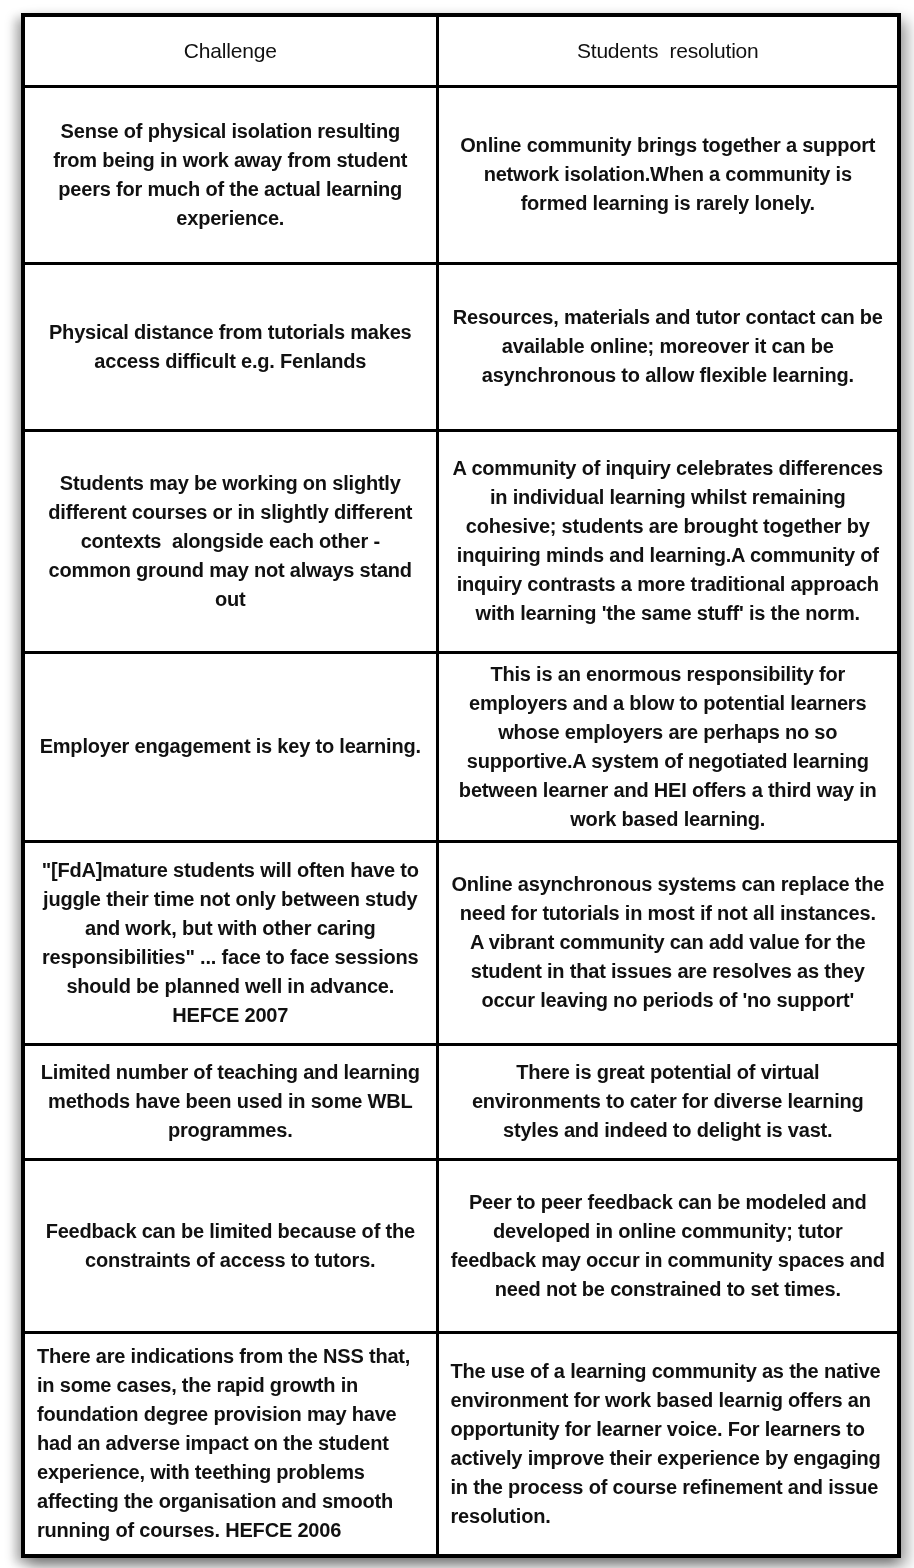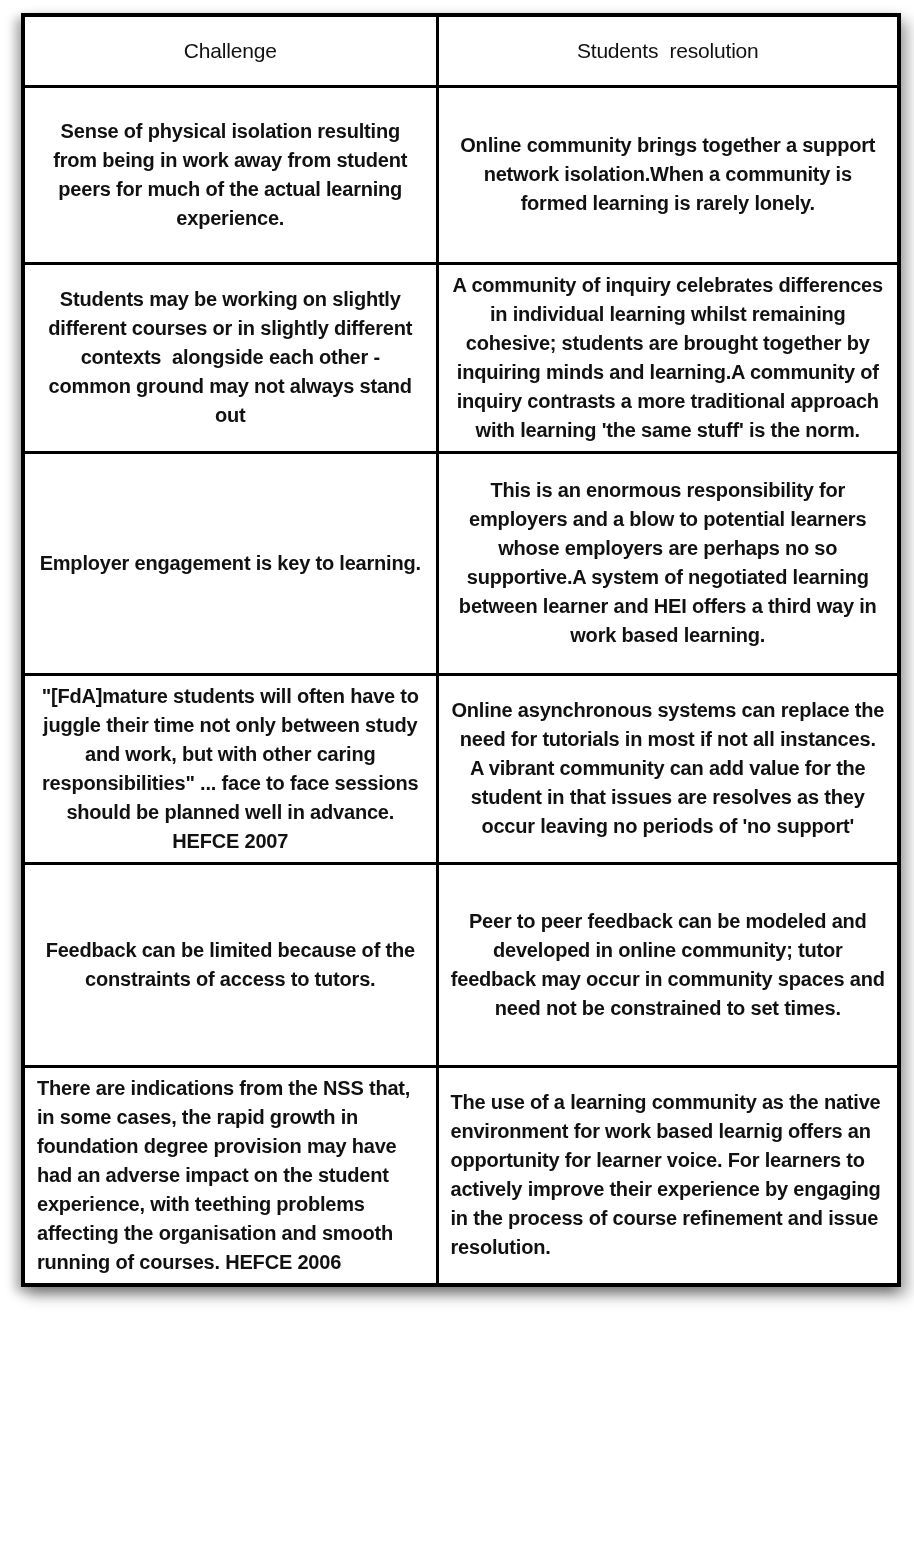--- a/index.html
+++ b/index.html
@@ -72,30 +72,38 @@
         <th>Challenge</th>
         <th>Students  resolution</th>
       </tr>
     </thead>
     <tbody>
         <tr>
           <td>Sense of physical isolation resulting from being in work away from student peers for much of the actual learning experience.</td>
           <td>Online community brings together a support network isolation.When a community is formed learning is rarely lonely.</td>
         </tr>
         <tr>
+          <td>Physical distance from tutorials makes access difficult e.g. Fenlands</td>
+          <td>Resources, materials and tutor contact can be available online; moreover it can be asynchronous to allow flexible learning.</td>
+        </tr>
+        <tr>
           <td>Students may be working on slightly different courses or in slightly different contexts  alongside each other - common ground may not always stand out</td>
           <td>A community of inquiry celebrates differences in individual learning whilst remaining cohesive; students are brought together by inquiring minds and learning.A community of inquiry contrasts a more traditional approach with learning 'the same stuff' is the norm.</td>
         </tr>
         <tr>
           <td>Employer engagement is key to learning.</td>
           <td>This is an enormous responsibility for employers and a blow to potential learners whose employers are perhaps no so supportive.A system of negotiated learning between learner and HEI offers a third way in work based learning.</td>
         </tr>
         <tr>
           <td>"[FdA]mature students will often have to juggle their time not only between study and work, but with other caring responsibilities" ... face to face sessions should be planned well in advance. HEFCE 2007</td>
           <td>Online asynchronous systems can replace the need for tutorials in most if not all instances. A vibrant community can add value for the student in that issues are resolves as they occur leaving no periods of 'no support'</td>
+        </tr>
+        <tr>
+          <td>Limited number of teaching and learning methods have been used in some WBL programmes.</td>
+          <td>There is great potential of virtual environments to cater for diverse learning styles and indeed to delight is vast.</td>
         </tr>
         <tr>
           <td>Feedback can be limited because of the constraints of access to tutors.</td>
           <td>Peer to peer feedback can be modeled and developed in online community; tutor feedback may occur in community spaces and need not be constrained to set times.</td>
         </tr>
         <tr>
           <td class="left">There are indications from the NSS that, in some cases, the rapid growth in foundation degree provision may have had an adverse impact on the student experience, with teething problems affecting the organisation and smooth running of courses. HEFCE 2006</td>
           <td class="left">The use of a learning community as the native environment for work based learnig offers an opportunity for learner voice. For learners to actively improve their experience by engaging in the process of course refinement and issue resolution.</td>
         </tr>
       </tbody>

